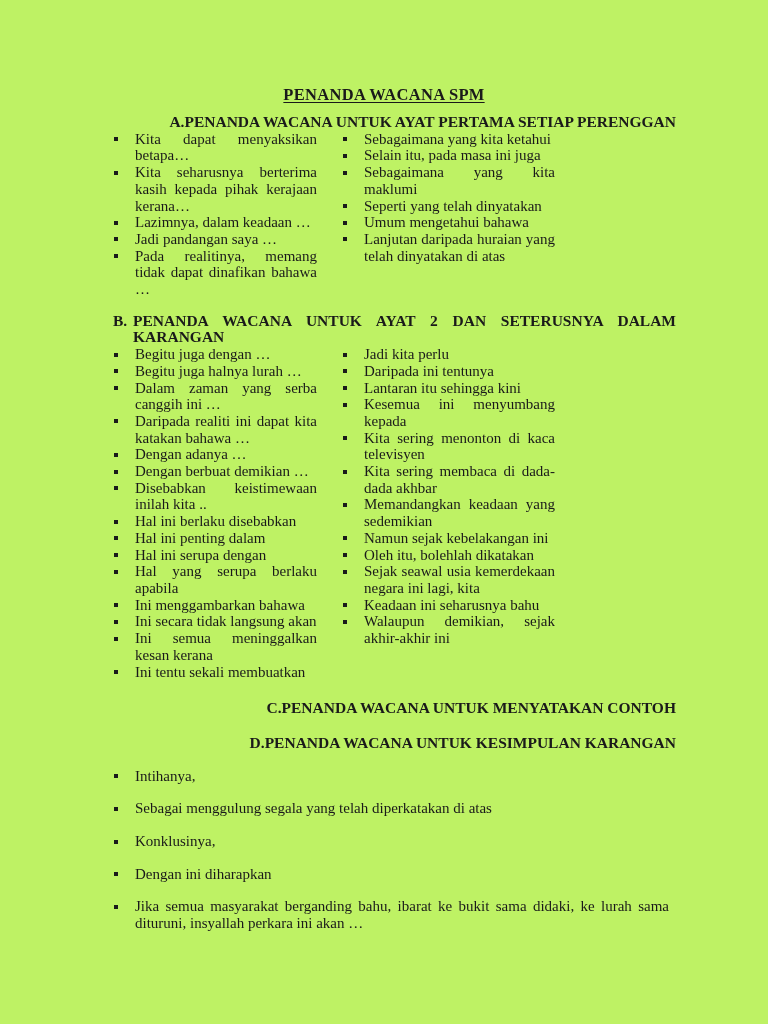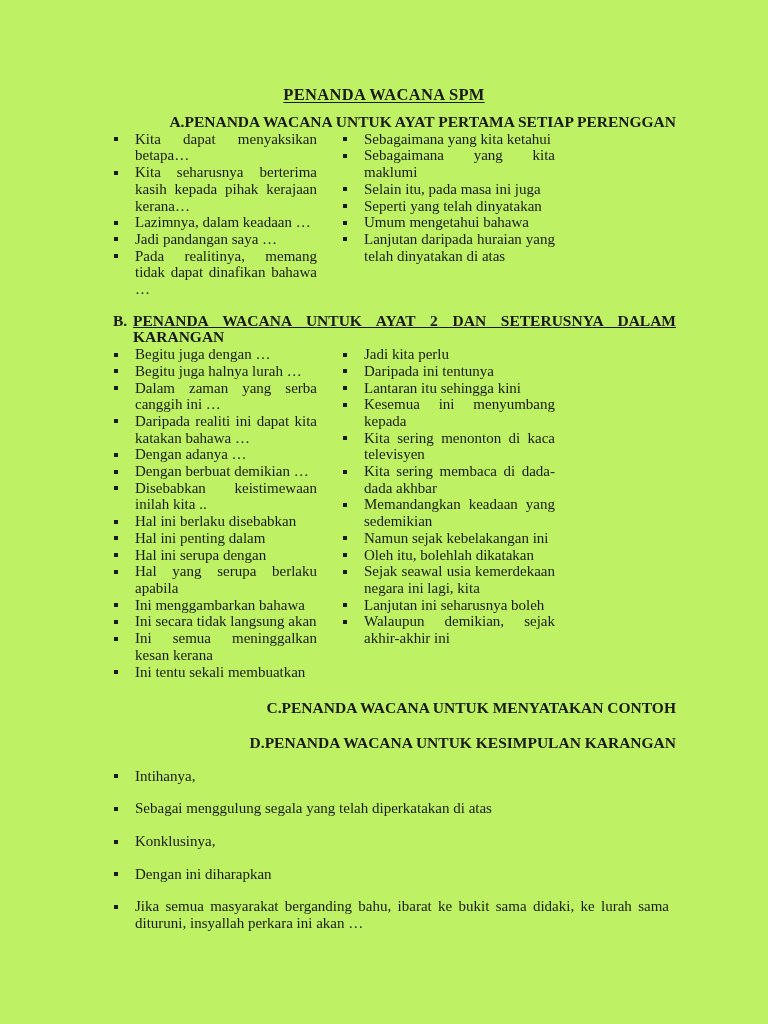--- a/index.html
+++ b/index.html
@@ -32,21 +32,21 @@
   .section { margin-top: 15px; }
   .section.first { margin-top: 0; }
   .sec-c { margin-top: 20px; }
   .sec-d { margin-top: 18px; }
   .heading {
     font-weight: bold;
     font-size: 15.5px;
     line-height: 16.7px;
   }
   .letter { display: inline-block; width: 20px; }
-  .hline1.justify-last { text-align: justify; text-align-last: justify; text-decoration: underline; }
+  .hline1.justify-last { text-align: justify; text-align-last: justify; }
   .hline2 { padding-left: 20px; }
   .nowrap { white-space: nowrap; text-align: right; }
   .cols { display: flex; align-items: flex-start; gap: 25px; }
   ul.list { list-style: none; margin: 0; padding: 0; }
   .col-left  { width: 204px; margin-left: 30px; }
   .col-right { width: 213px; margin-left: 116px; }
   .listC { margin-left: 30px; width: 533px; }
   .listD { margin-left: 7px;  width: 556px; }
   ul.list li {
     position: relative;
@@ -76,22 +76,22 @@
     <div class="cols">
       <ul class="list col-left">
           <li>Kita dapat menyaksikan betapa…</li>
           <li>Kita seharusnya berterima kasih kepada pihak kerajaan kerana…</li>
           <li>Lazimnya, dalam keadaan …</li>
           <li>Jadi pandangan saya …</li>
           <li>Pada realitinya, memang tidak dapat dinafikan bahawa …</li>
         </ul>
       <ul class="list col-right">
           <li>Sebagaimana yang kita ketahui</li>
+          <li>Selain itu, pada masa ini juga</li>
           <li>Sebagaimana yang kita maklumi</li>
-          <li>Selain itu, pada masa ini juga</li>
           <li>Seperti yang telah dinyatakan</li>
           <li>Umum mengetahui bahawa</li>
           <li>Lanjutan daripada huraian yang telah dinyatakan di atas</li>
         </ul>
     </div>
   </section>
 
   <section class="section sec-b">
     <div class="heading">
       <div class="hline1 justify-last"><span class="letter">B.</span><span>PENANDA WACANA UNTUK AYAT 2 DAN SETERUSNYA DALAM</span></div>
@@ -119,21 +119,21 @@
           <li>Jadi kita perlu</li>
           <li>Daripada ini tentunya</li>
           <li>Lantaran itu sehingga kini</li>
           <li>Kesemua ini menyumbang kepada</li>
           <li>Kita sering menonton di kaca televisyen</li>
           <li>Kita sering membaca di dada-dada akhbar</li>
           <li>Memandangkan keadaan yang sedemikian</li>
           <li>Namun sejak kebelakangan ini</li>
           <li>Oleh itu, bolehlah dikatakan</li>
           <li>Sejak seawal usia kemerdekaan negara ini lagi, kita</li>
-          <li>Lanjutan ini seharusnya boleh</li>
+          <li>Keadaan ini seharusnya bahu</li>
           <li>Walaupun demikian, sejak akhir-akhir ini</li>
         </ul>
     </div>
   </section>
 
   <section class="section sec-c">
     <div class="heading">
       <div class="hline1 nowrap"><span class="letter">C.</span><span>PENANDA WACANA UNTUK MENYATAKAN CONTOH</span></div>
     </div>
   </section>

